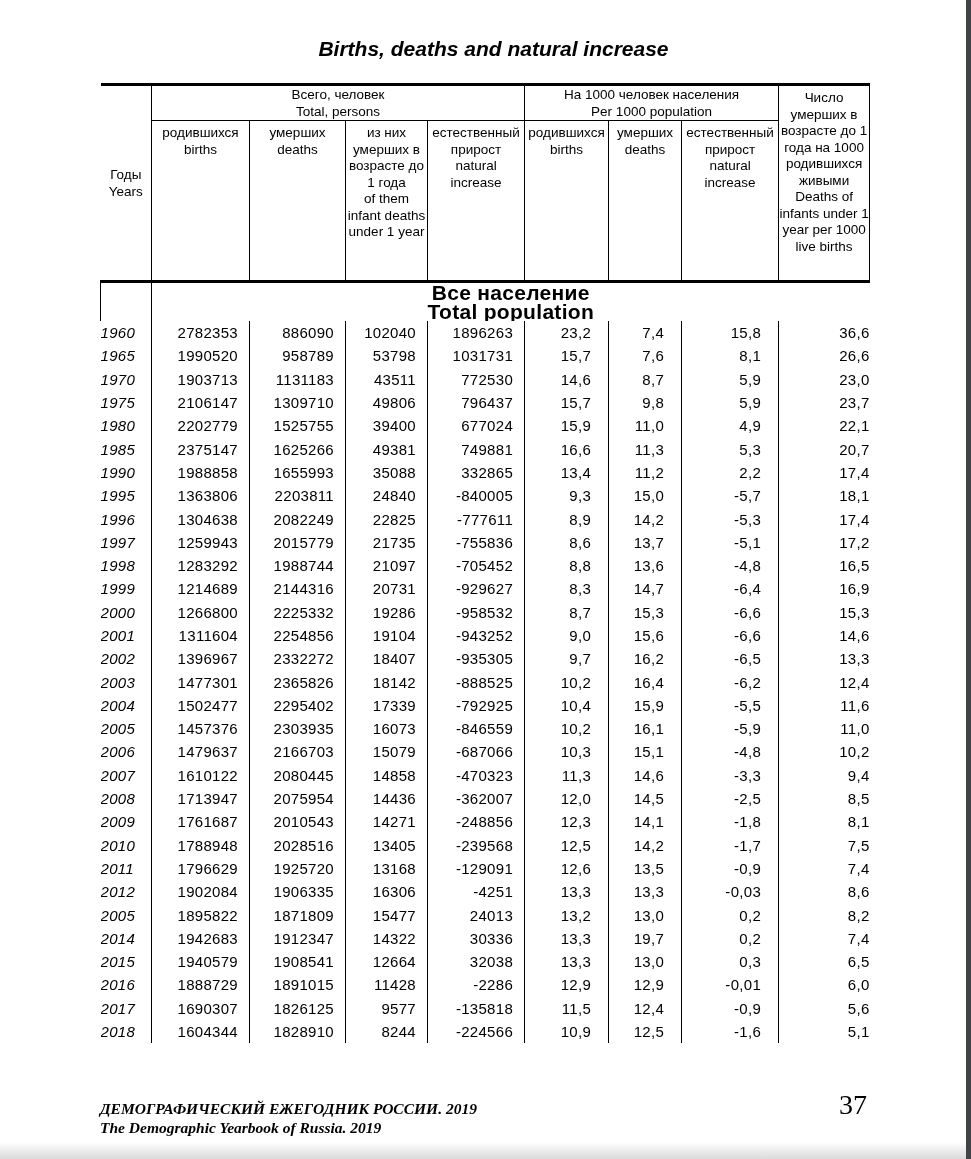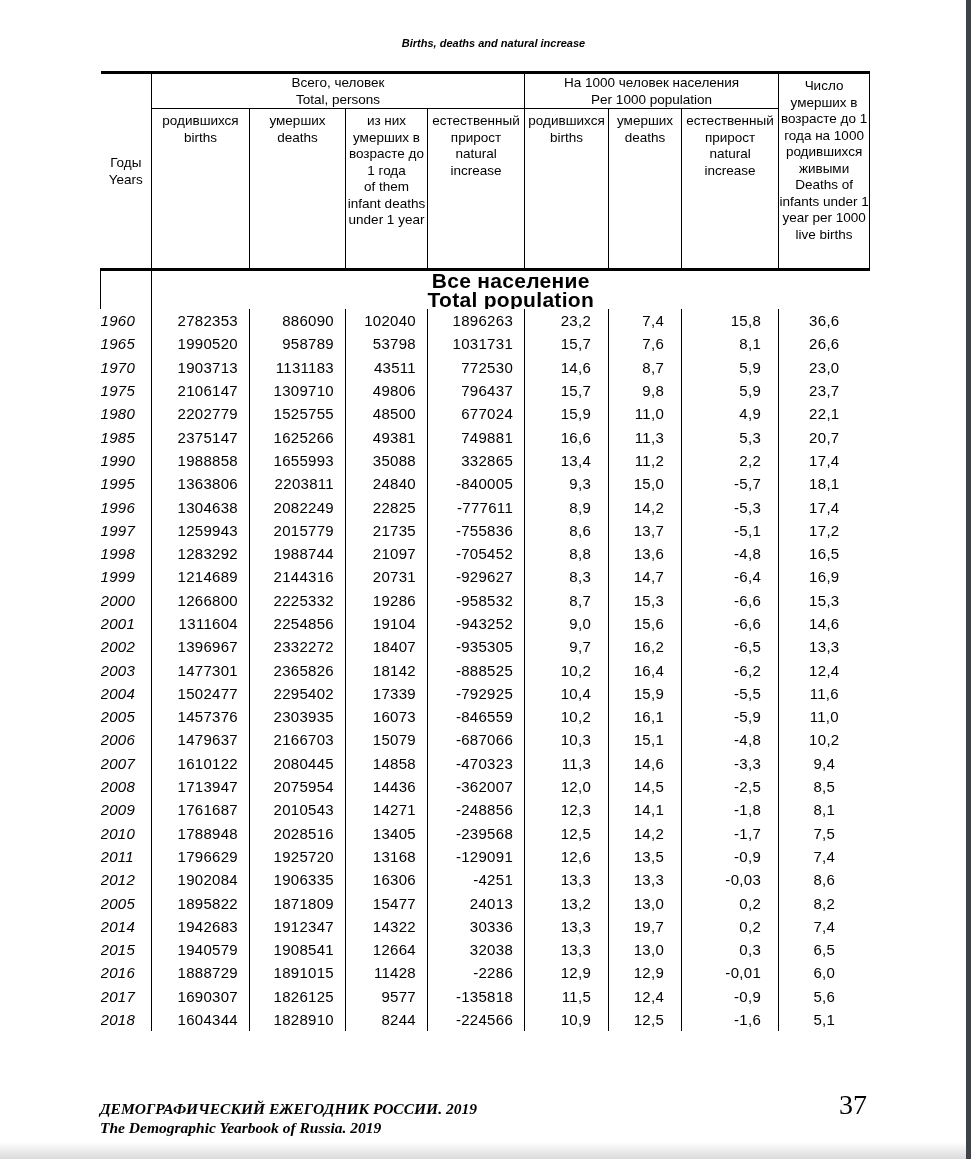--- a/index.html
+++ b/index.html
@@ -7,21 +7,21 @@
     width:971px;height:1159px;position:relative;overflow:hidden;
     background:#ffffff;color:#000;
     font-family:"Liberation Sans","DejaVu Sans",sans-serif;
     -webkit-font-smoothing:antialiased;
   }
   .edge-right{position:absolute;top:0;right:0;width:5px;height:1159px;background:#3f4347;}
   .bottom-shade{position:absolute;left:0;right:5px;bottom:0;height:17px;
     background:linear-gradient(#ffffff,#dadada);}
   .title-wrap{padding-top:34px;text-align:center;}
   .title-ru{font-size:17.5px;font-weight:bold;margin:0;letter-spacing:.2px;}
-  .title-en{font-size:11px;font-weight:bold;font-style:italic;margin:3px 0 0 16px;}
+  .title-en{font-size:21px;font-weight:bold;font-style:italic;margin:3px 0 0 16px;}
   table.tbl{
     margin:22px 0 0 100px;border-collapse:collapse;table-layout:fixed;
     width:769px;border-top:3px solid #000;
   }
   .tbl th,.tbl td{font-weight:normal;padding:0;overflow:hidden;}
   
   .tbl th{font-size:13.5px;line-height:16.5px;text-align:center;vertical-align:top;}
   th.group{height:33px;vertical-align:middle;border-left:1.5px solid #000;border-bottom:1.5px solid #000;}
   th.years{vertical-align:middle;border-bottom:3px solid #000;}
   th.sub{height:156px;border-left:1.5px solid #000;border-bottom:3px solid #000;padding-top:3px;}
@@ -35,21 +35,21 @@
   tr.section td.sec-span{border-left:1.5px solid #000;font-size:21px;font-weight:bold;line-height:19px;}
   tr.section .en{font-weight:bold;}
   
   .tbl tbody td{
     height:23.3px;font-size:15px;letter-spacing:.3px;white-space:nowrap;
     border-left:1.5px solid #000;vertical-align:middle;
   }
   .tbl tbody td.c0{border-left:none;text-align:left;font-style:italic;}
   .tbl tbody td.c1,.tbl tbody td.c2,.tbl tbody td.c3,.tbl tbody td.c4{text-align:right;padding-right:11px;}
   .tbl tbody td.c5,.tbl tbody td.c6,.tbl tbody td.c7{text-align:right;padding-right:17px;}
-  .tbl tbody td.c8{text-align:center;}
+  .tbl tbody td.c8{text-align:right;}
   
   .footer{
     position:absolute;left:100px;top:1099px;
     font-family:"Liberation Serif","DejaVu Serif",serif;
     font-weight:bold;font-style:italic;font-size:15.5px;line-height:19px;
   }
   .pagenum{
     position:absolute;top:1089px;right:104px;
     font-family:"Liberation Serif","DejaVu Serif",serif;font-size:28px;
   }
@@ -172,21 +172,21 @@
         <td class="c4">796437</td>
         <td class="c5">15,7</td>
         <td class="c6">9,8</td>
         <td class="c7">5,9</td>
         <td class="c8">23,7</td>
       </tr>
       <tr>
         <td class="c0">1980</td>
         <td class="c1">2202779</td>
         <td class="c2">1525755</td>
-        <td class="c3">48500</td>
+        <td class="c3">39400</td>
         <td class="c4">677024</td>
         <td class="c5">15,9</td>
         <td class="c6">11,0</td>
         <td class="c7">4,9</td>
         <td class="c8">22,1</td>
       </tr>
       <tr>
         <td class="c0">1985</td>
         <td class="c1">2375147</td>
         <td class="c2">1625266</td>

